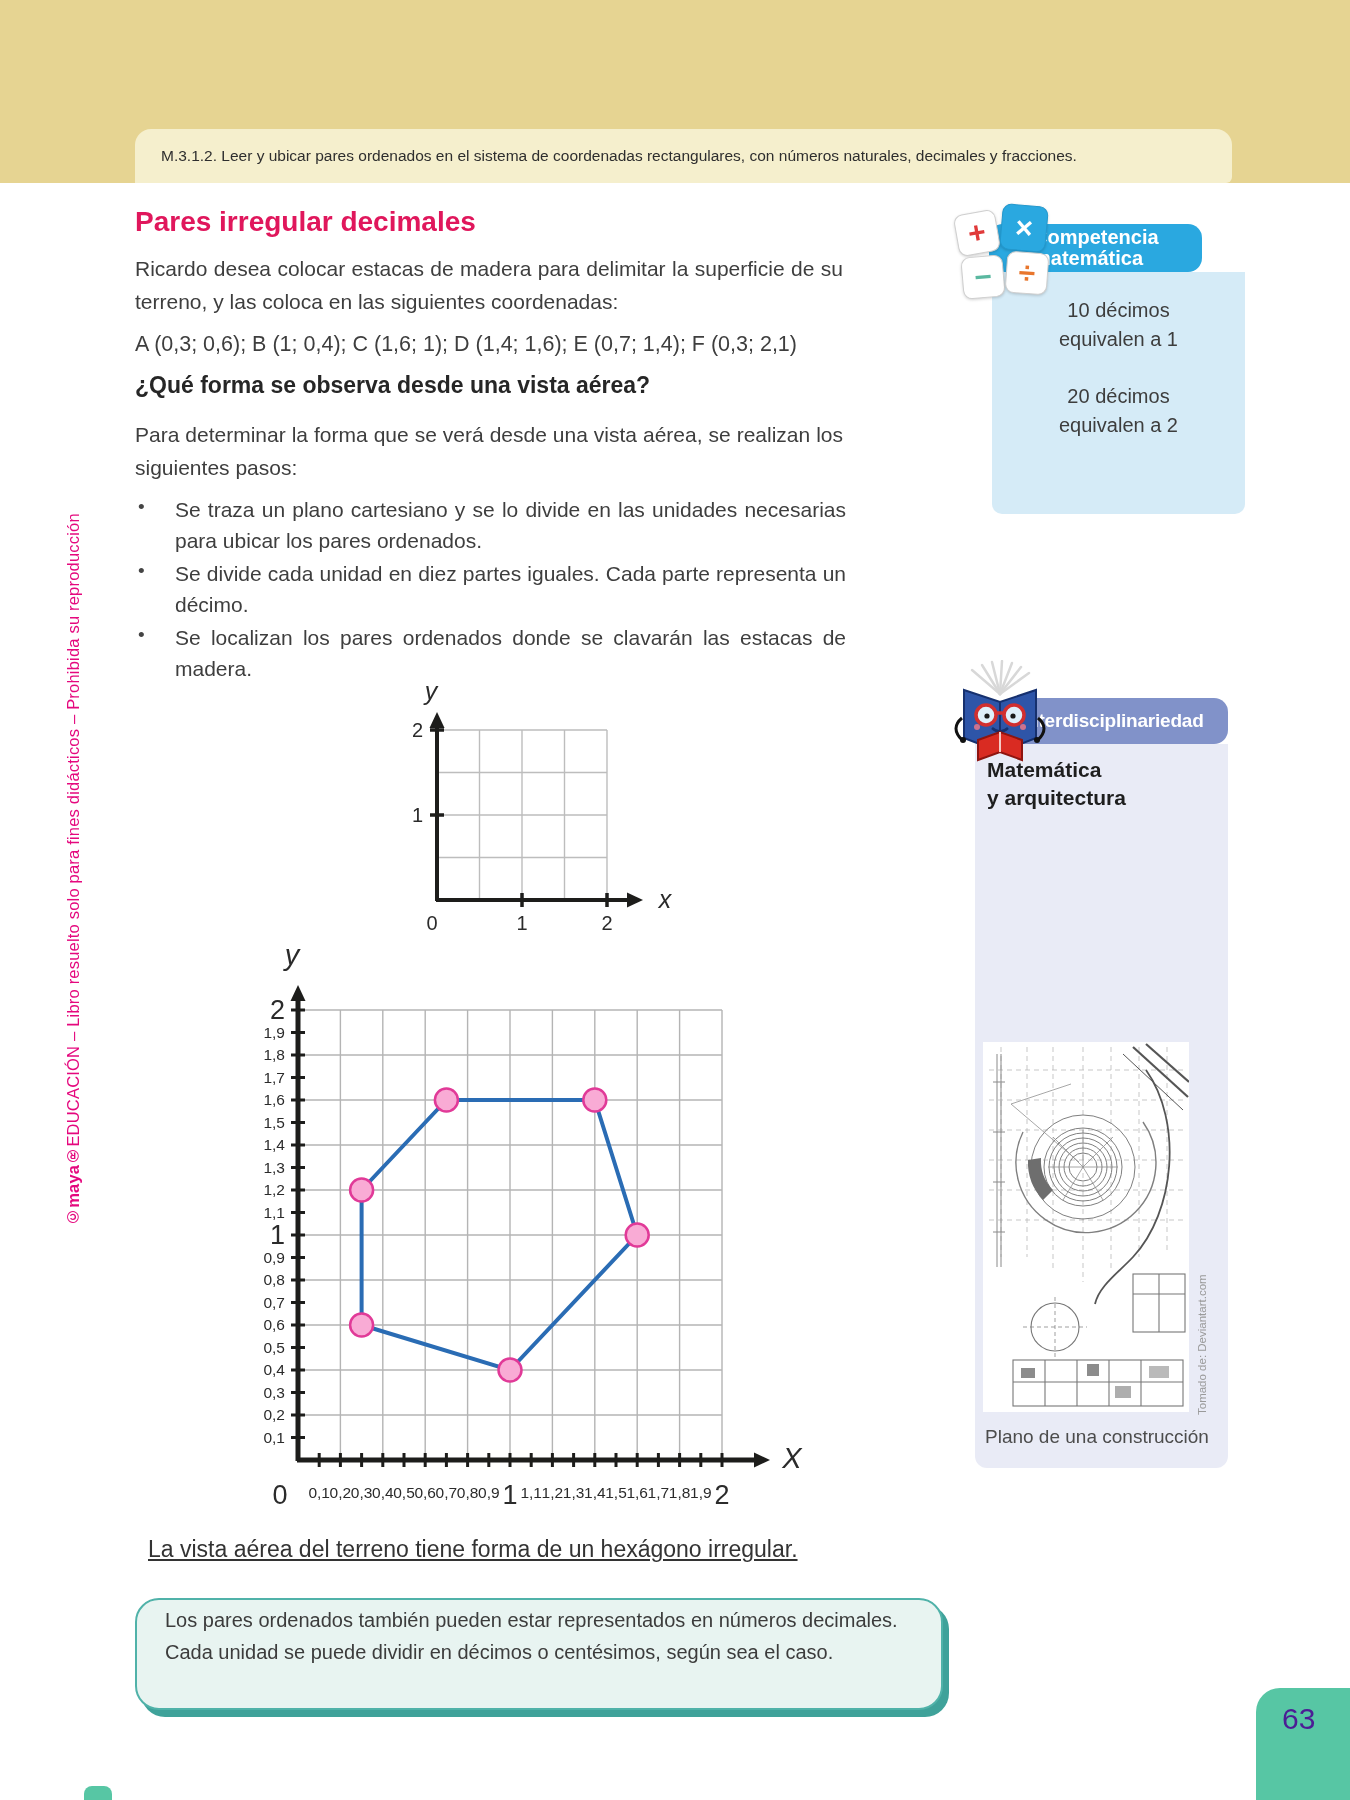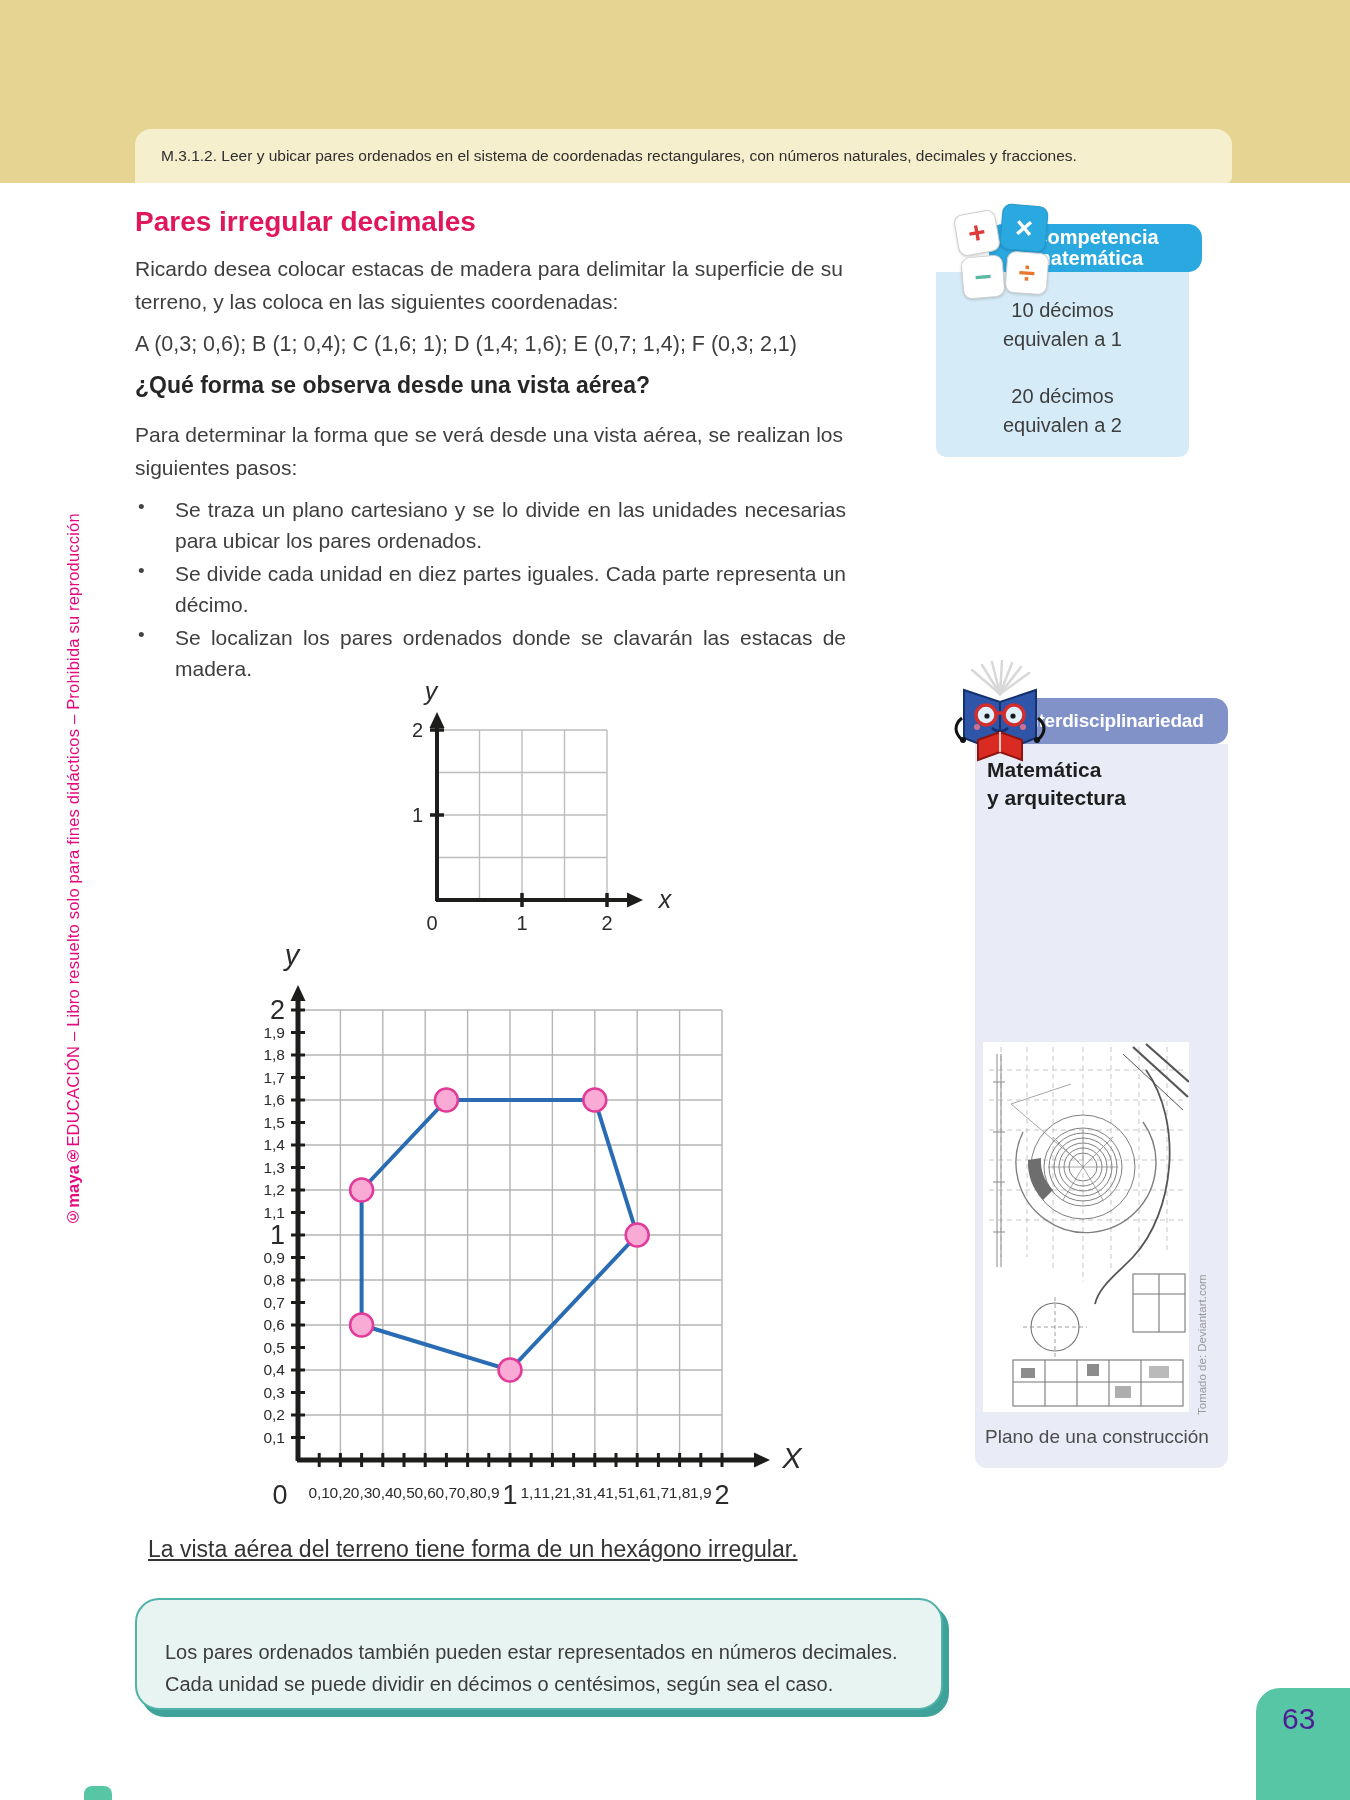--- a/index.html
+++ b/index.html
@@ -27,32 +27,32 @@
   .bullet .dot{width:37px;flex:0 0 37px;font-size:19px;color:#444;padding-top:2px;}
   .bullet .btxt{flex:1;font-size:21px;line-height:31px;text-align:justify;}
   .conclusion{position:absolute;left:148px;top:1536px;margin:0;font-size:23px;color:#333;text-decoration:underline;}
   
   .chart1{position:absolute;left:385px;top:660px;width:300px;height:310px;}
   .chart2{position:absolute;left:225px;top:935px;width:590px;height:585px;}
   svg{font-family:"Liberation Sans",sans-serif;}
   
   .note-box{position:absolute;left:135px;top:1598px;width:808px;height:112px;box-sizing:border-box;
         background:#e8f4f1;border:2.5px solid #50b2a9;border-radius:24px;
-        box-shadow:6px 7px 0 #3fa29a;padding:36px 28px;}
+        box-shadow:6px 7px 0 #3fa29a;padding:4px 28px;}
   .note-box div{font-size:20px;line-height:32px;color:#3c3c3c;}
   
   .page-num-box{position:absolute;left:1256px;top:1688px;width:94px;height:112px;background:#57c6a4;
         border-radius:24px 0 0 0;}
   .page-num-box span{position:absolute;left:26px;top:14px;color:#4c1d95;font-size:30px;}
   .corner-mark{position:absolute;left:84px;top:1786px;width:28px;height:14px;background:#57c6a4;border-radius:8px 8px 0 0;}
   
   .comp-header{position:absolute;left:989px;top:224px;width:213px;height:48px;background:#2aa8e0;
         border-radius:14px 14px 14px 0;box-sizing:border-box;padding:3px 0 0 44px;}
   .comp-header div{color:#fff;font-weight:700;font-size:20px;line-height:21px;}
-  .comp-body{position:absolute;left:936px;top:272px;width:253px;height:185px;background:#d5ebf7;
+  .comp-body{position:absolute;left:992px;top:272px;width:253px;height:242px;background:#d5ebf7;
         border-radius:0 0 10px 10px;text-align:center;}
   .comp-line{font-size:20px;line-height:29px;color:#3d3d3d;}
   .comp-line.g1{margin-top:24px;}
   .comp-line.g2{margin-top:28px;}
   .tile{position:absolute;width:40px;height:40px;background:#fff;border:1px solid #cfcfcf;border-radius:9px;
         box-shadow:0 1px 3px rgba(0,0,0,.18);display:flex;align-items:center;justify-content:center;
         font-size:30px;font-weight:700;}
   .t-plus{left:956px;top:212px;transform:rotate(-10deg);color:#e03a3a;}
   .t-times{left:1001px;top:205px;transform:rotate(5deg);background:#2aa8e0;border-color:#2398cd;color:#fff;width:44px;height:44px;}
   .t-minus{left:962px;top:256px;transform:rotate(-5deg);color:#5ab8a0;}

